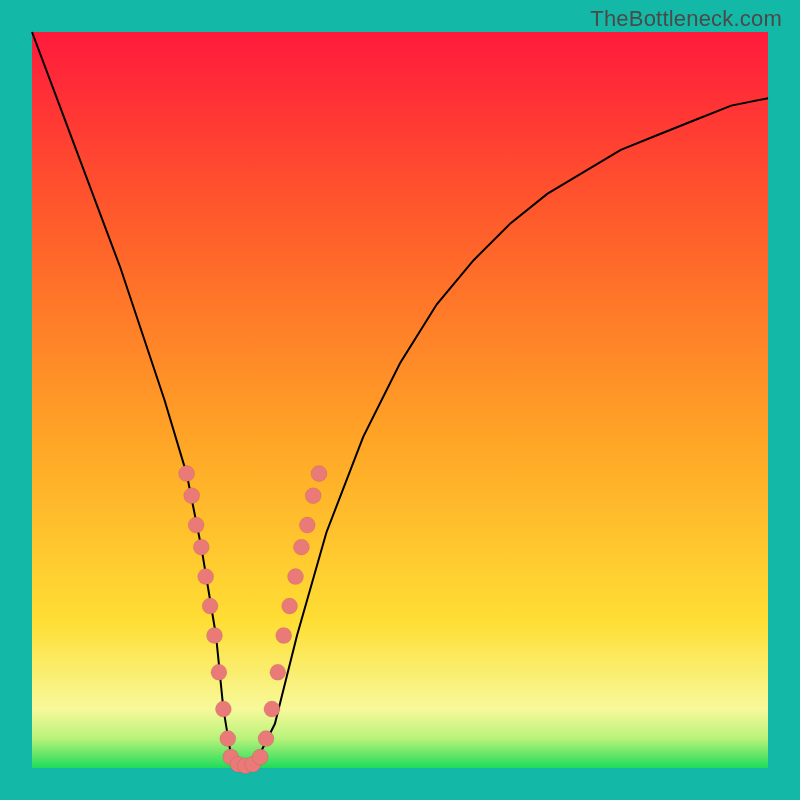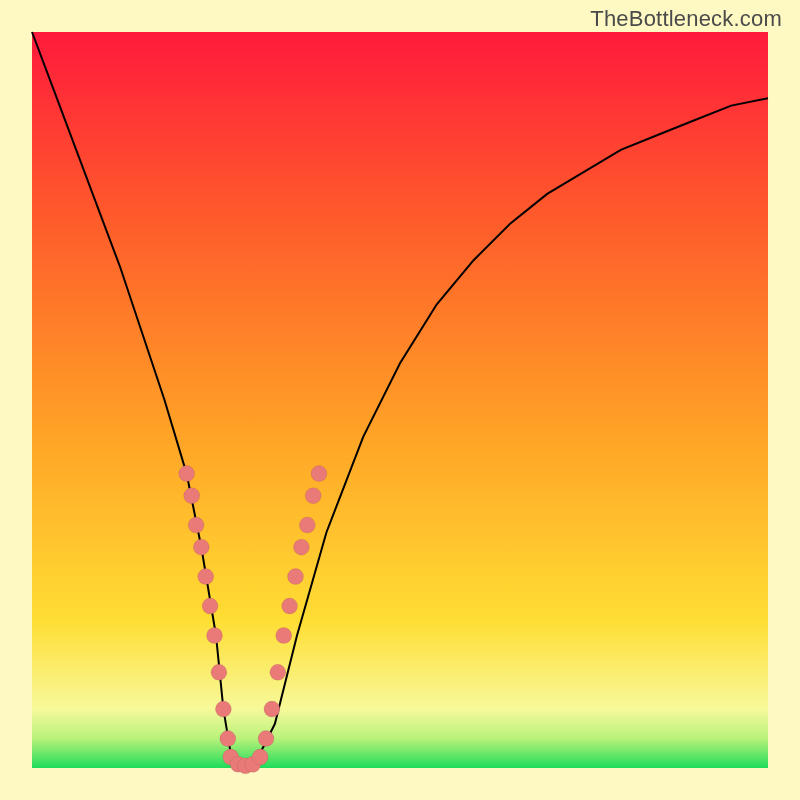--- a/index.html
+++ b/index.html
@@ -10,21 +10,21 @@
     overflow: hidden;
     background: #000;
     font-family: Arial, Helvetica, sans-serif;
   }
   .frame {
     position: absolute;
     left: 0;
     top: 0;
     width: 800px;
     height: 800px;
-    background: #fef9c3;
+    background: #14b8a6;
   }
   .plot {
     position: absolute;
     left: 32px;
     top: 32px;
     width: 736px;
     height: 736px;
     
     background: linear-gradient(
       to bottom,

